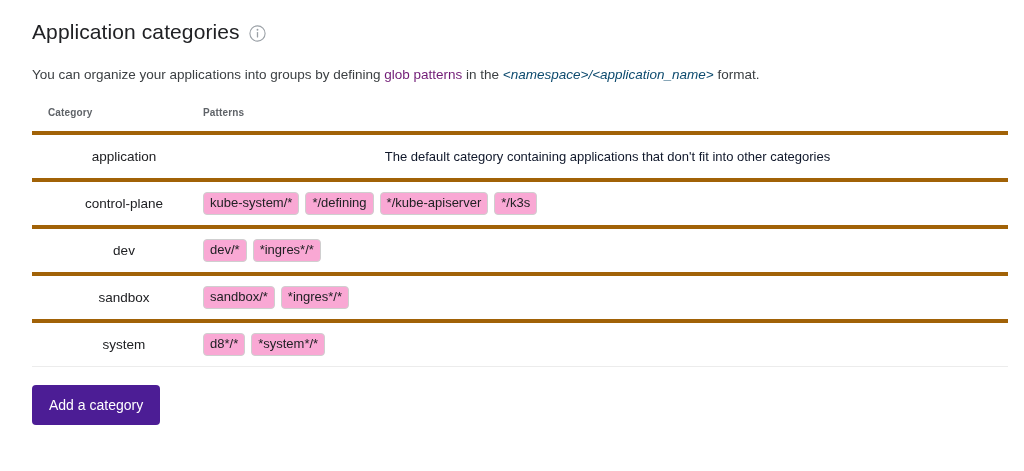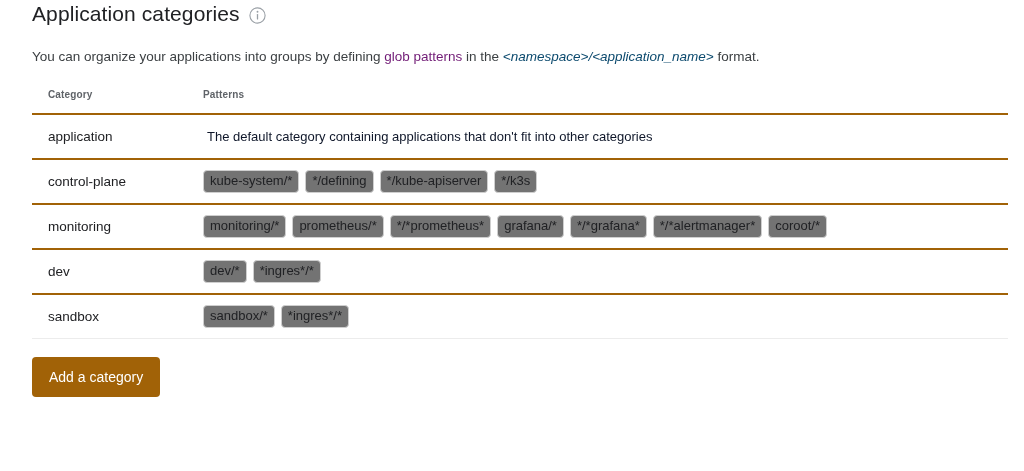--- a/index.html
+++ b/index.html
@@ -19,20 +19,21 @@
   .page {
     padding: 0 32px;
     box-sizing: border-box;
     width: 1024px;
   }
 
   
   .title-row {
     display: flex;
     align-items: center;
+    padding-top: 18px;
     gap: 9px;
   }
   .page-title {
     font-size: 21px;
     font-weight: 400;
     letter-spacing: .1px;
     color: #202124;
     line-height: 28px;
   }
   .info-icon {
@@ -77,21 +78,21 @@
     text-align: left;
     font-size: 10px;
     font-weight: bold;
     color: #5f6368;
     padding: 0 0 13px 0;
     letter-spacing: .15px;
   }
   .cat-table thead th.th-category { padding-left: 16px; }
   .cat-table thead th.th-patterns { padding-left: 3px; }
 
-  .cat-table tbody tr { border-top: 2px solid #a16207; }
+  .cat-table tbody tr { border-top: 4px solid #a16207; text-align: center; }
   .cat-table tbody tr:last-child { border-bottom: 1px solid #ececec; }
 
   .cat-table td {
     padding: 0;
     height: 43px;
     vertical-align: middle;
     font-size: 13.5px;
   }
   td.cell-category {
     padding-left: 16px;
@@ -107,34 +108,34 @@
 
   .chips {
     display: flex;
     flex-wrap: nowrap;
     align-items: center;
     gap: 6px;
   }
   .chip {
     border: 1px solid #cfcfcf;
     border-radius: 4px;
-    background: #737373;
+    background: #f9a8d4;
     color: #202124;
     font-size: 13px;
     line-height: 16px;
     padding: 2px 6px 3px 6px;
     white-space: nowrap;
     cursor: pointer;
   }
 
   
   .btn-row { margin-top: 18px; }
   .btn-primary {
     display: inline-block;
-    background: #a16207;
+    background: #4c1d95;
     color: #ffffff;
     border: none;
     border-radius: 4px;
     font-family: "Liberation Sans", sans-serif;
     font-size: 14px;
     line-height: 18px;
     padding: 11px 17px;
     cursor: pointer;
   }
 </style>
@@ -179,48 +180,43 @@
           <td class="cell-patterns">
             <div class="chips">
               <span class="chip">kube-system/*</span>
               <span class="chip">*/defining</span>
               <span class="chip">*/kube-apiserver</span>
               <span class="chip">*/k3s</span>
             </div>
           </td>
         </tr>
         <tr>
-          <td class="cell-category">monitoring</td>
-          <td class="cell-patterns">
-            <div class="chips">
-              <span class="chip">monitoring/*</span>
-              <span class="chip">prometheus/*</span>
-              <span class="chip">*/*prometheus*</span>
-              <span class="chip">grafana/*</span>
-              <span class="chip">*/*grafana*</span>
-              <span class="chip">*/*alertmanager*</span>
-              <span class="chip">coroot/*</span>
-            </div>
-          </td>
-        </tr>
-        <tr>
           <td class="cell-category">dev</td>
           <td class="cell-patterns">
             <div class="chips">
               <span class="chip">dev/*</span>
               <span class="chip">*ingres*/*</span>
             </div>
           </td>
         </tr>
         <tr>
           <td class="cell-category">sandbox</td>
           <td class="cell-patterns">
             <div class="chips">
               <span class="chip">sandbox/*</span>
               <span class="chip">*ingres*/*</span>
+            </div>
+          </td>
+        </tr>
+        <tr>
+          <td class="cell-category">system</td>
+          <td class="cell-patterns">
+            <div class="chips">
+              <span class="chip">d8*/*</span>
+              <span class="chip">*system*/*</span>
             </div>
           </td>
         </tr>
       </tbody>
   </table>
 
   <div class="btn-row">
     <button class="btn-primary">Add a category</button>
   </div>
 

